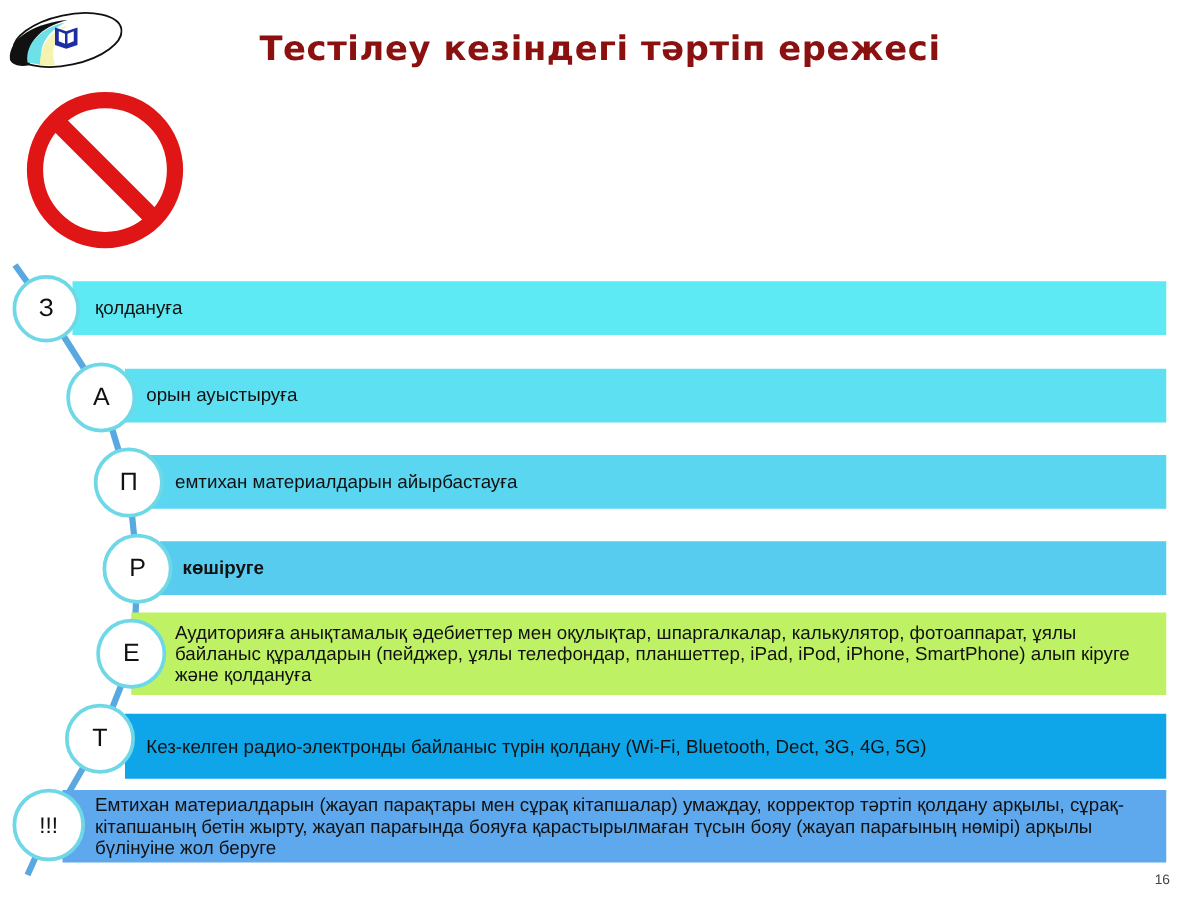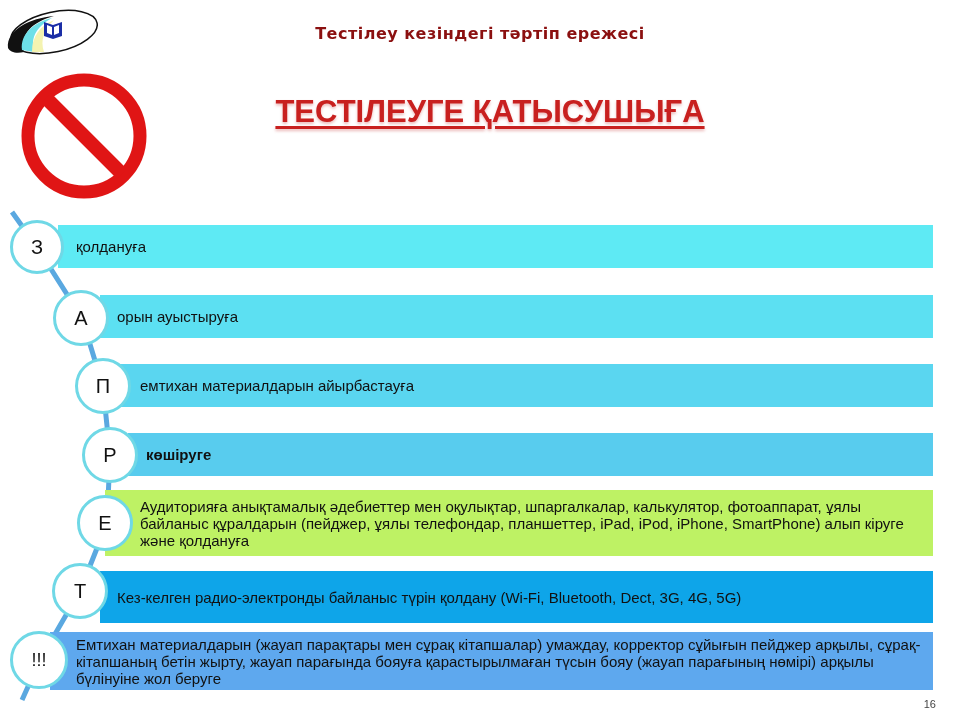--- a/index.html
+++ b/index.html
@@ -4,21 +4,21 @@
 <style>
   html, body { margin: 0; padding: 0; }
   body {
     width: 960px; height: 720px; position: relative; overflow: hidden;
     background: #ffffff;
     font-family: "Liberation Sans", "DejaVu Sans", sans-serif;
   }
   .logo { position: absolute; left: 2px; top: 8px; width: 96px; height: 52px; }
   .header-title {
     position: absolute; left: 0; width: 960px; top: 24px; text-align: center;
-    font-size: 16px; font-weight: bold; color: #8b1010; letter-spacing: 0.5px;
+    font-size: 27px; font-weight: bold; color: #8b1010; letter-spacing: 0.5px;
     font-family: "DejaVu Sans", sans-serif;
   }
   .prohibit { position: absolute; left: 18px; top: 70px; width: 132px; height: 132px; }
   .main-heading {
     position: absolute; left: 230px; width: 520px; top: 92px; text-align: center;
     font-size: 31px; line-height: 40px; font-weight: bold; color: #c8201f;
     text-decoration: underline; text-decoration-thickness: 3px; text-underline-offset: 4px;
     text-shadow: 0 2px 3px rgba(200,60,60,0.35);
   }
   .main-heading span { display: block; }
@@ -55,21 +55,20 @@
 <div class="header-title">Тестілеу кезіндегі тәртіп ережесі</div>
 
 <div class="prohibit">
   <svg width="132" height="132" viewBox="0 0 132 132">
     <circle cx="66" cy="66" r="56" fill="#fff" stroke="#e01515" stroke-width="13"></circle>
     <line x1="28" y1="28" x2="104" y2="104" stroke="#e01515" stroke-width="14"></line>
   </svg>
 </div>
 
 <div class="main-heading">
-  <span>ТЕСТІЛЕУГЕ ҚАТЫСУШЫҒА</span>
 </div>
 
 <svg class="connector" viewBox="0 0 960 720">
   <polyline points="12,212 37,247 82,318 103,387 110,455 107,523 80,591 40,660 22,700" fill="none" stroke="#5aa8e0" stroke-width="5" stroke-linejoin="round"></polyline>
 </svg>
 
 <div class="bar" style="left:58px; top:225px; height:43px; background:#5eeaf4; padding-left:18px;">
   <span>қолдануға</span>
 </div>
 <div class="bar" style="left:100px; top:295px; height:43px; background:#5ce0f2; padding-left:17px;">
@@ -81,21 +80,21 @@
 <div class="bar" style="left:128px; top:433px; height:43px; background:#58ccee; padding-left:18px;font-weight:bold;">
   <span>көшіруге</span>
 </div>
 <div class="bar" style="left:105px; top:490px; height:66px; background:#bef264; padding-left:35px; padding-right:6px;">
   <span>Аудиторияға анықтамалық әдебиеттер мен оқулықтар, шпаргалкалар, калькулятор, фотоаппарат, ұялы байланыс құралдарын (пейджер, ұялы телефондар, планшеттер, iPad, iPod, iPhone, SmartPhone) алып кіруге және қолдануға</span>
 </div>
 <div class="bar" style="left:100px; top:571px; height:52px; background:#0ea5e9; padding-left:17px;">
   <span>Кез-келген радио-электронды байланыс түрін қолдану (Wi-Fi, Bluetooth, Dect, 3G, 4G, 5G)</span>
 </div>
 <div class="bar" style="left:50px; top:632px; height:58px; background:#5ea8ee; padding-left:26px; padding-right:4px;">
-  <span>Емтихан материалдарын (жауап парақтары мен сұрақ кітапшалар) умаждау, корректор сұйығын пейджер арқылы, сұрақ-кітапшаның бетін жырту, жауап парағында бояуға қарастырылмаған түсын бояу (жауап парағының нөмірі) арқылы бүлінуіне жол беруге</span>
+  <span>Емтихан материалдарын (жауап парақтары мен сұрақ кітапшалар) умаждау, корректор тәртіп қолдану арқылы, сұрақ-кітапшаның бетін жырту, жауап парағында бояуға қарастырылмаған түсын бояу (жауап парағының нөмірі) арқылы бүлінуіне жол беруге</span>
 </div>
 
 <div class="circle" style="left:10px; top:220px; width:54px; height:54px;">
   <span>З</span>
 </div>
 <div class="circle" style="left:53px; top:290px; width:56px; height:56px;">
   <span>А</span>
 </div>
 <div class="circle" style="left:75px; top:358px; width:56px; height:56px;">
   <span>П</span>

